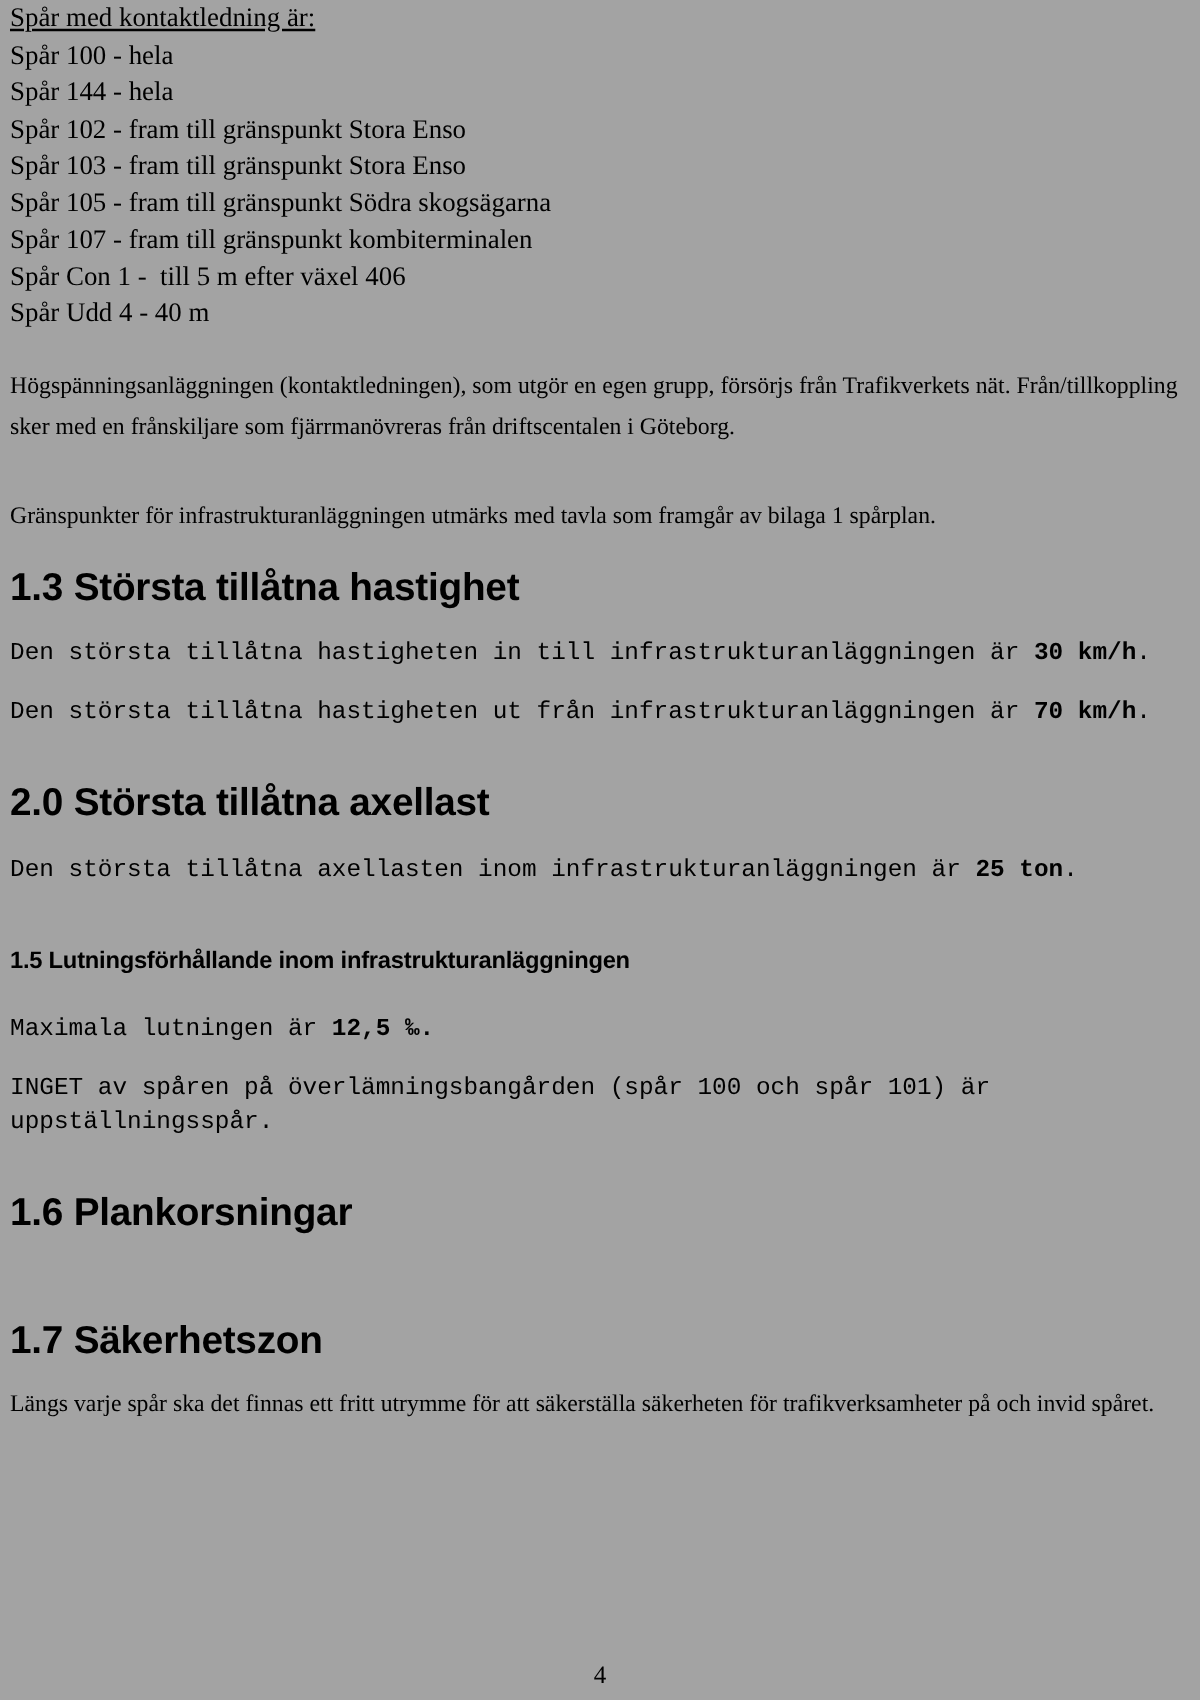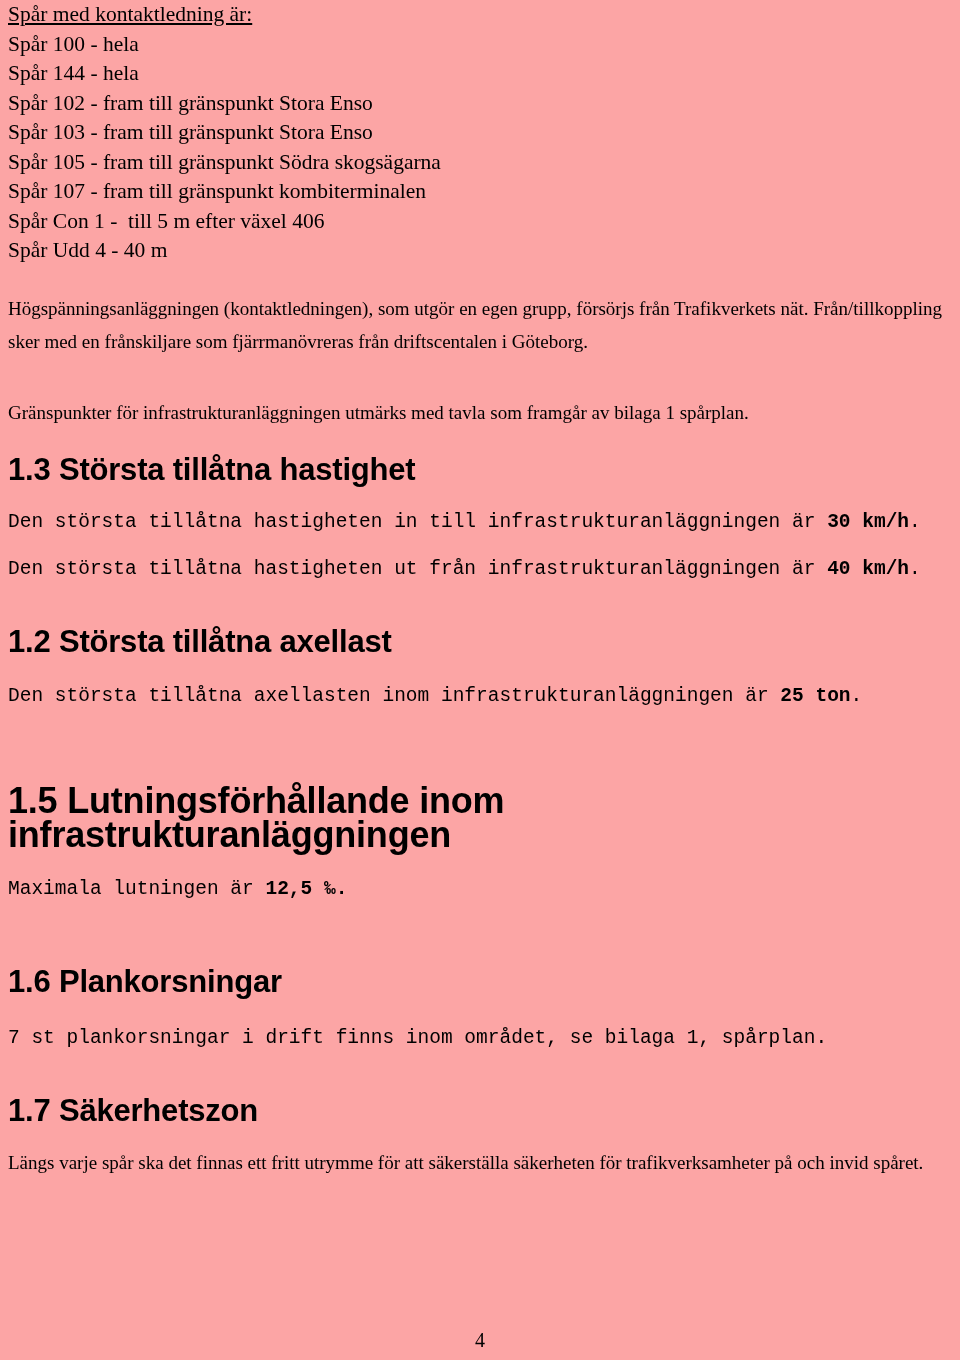--- a/index.html
+++ b/index.html
@@ -4,21 +4,21 @@
 <style>
   html, body {
     margin: 0;
     padding: 0;
     background: #ffffff;
   }
   .page {
     position: relative;
     width: 960px;
     height: 1360px;
-    background: #fca5a5;
+    background: #a3a3a3;
     overflow: hidden;
     color: #000000;
     font-family: "Liberation Serif", "DejaVu Serif", serif;
   }
   .content {
     position: absolute;
     left: 8px;
     top: 0;
     width: 944px;
   }
@@ -45,22 +45,21 @@
   }
   .heading {
     font-family: "Liberation Sans", "DejaVu Sans", sans-serif;
     font-weight: bold;
     font-size: 31px;
     line-height: 34px;
     margin: 0;
     letter-spacing: -0.2px;
   }
   .heading-wide {
-    font-size: 36px;
-    margin-top: 32px;
+    font-size: 19px;
   }
   b, .strong {
     font-weight: bold;
   }
   .spacer-18 { height: 18px; }
   .spacer-20 { height: 20px; }
   .spacer-22 { height: 22px; }
   .spacer-24 { height: 24px; }
   .spacer-26 { height: 26px; }
   .spacer-38 { height: 38px; }
@@ -103,48 +102,48 @@
     <div class="spacer-24"></div>
 
     <h2 class="heading">1.3 Största tillåtna hastighet</h2>
 
     <div class="spacer-22"></div>
 
     <p class="para-tight"><span>Den största tillåtna hastigheten in till infrastrukturanläggningen är </span><b>30 km/h</b><span>.</span></p>
 
     <div class="spacer-20"></div>
 
-    <p class="para-tight"><span>Den största tillåtna hastigheten ut från infrastrukturanläggningen är </span><b>40 km/h</b><span>.</span></p>
+    <p class="para-tight"><span>Den största tillåtna hastigheten ut från infrastrukturanläggningen är </span><b>70 km/h</b><span>.</span></p>
 
     <div class="spacer-42"></div>
 
-    <h2 class="heading">1.2 Största tillåtna axellast</h2>
+    <h2 class="heading">2.0 Största tillåtna axellast</h2>
 
     <div class="spacer-24"></div>
 
     <p class="para-tight"><span>Den största tillåtna axellasten inom infrastrukturanläggningen är </span><b>25 ton</b><span>.</span></p>
 
     <div class="spacer-42"></div>
 
     <h2 class="heading heading-wide">1.5 Lutningsförhållande inom infrastrukturanläggningen</h2>
 
     <div class="spacer-24"></div>
 
     <p class="para-tight"><span>Maximala lutningen är </span><b>12,5 ‰.</b></p>
 
     <div class="spacer-20"></div>
 
+    <p class="para-tight">INGET av spåren på överlämningsbangården (spår 100 och spår 101) är uppställningsspår.</p>
 
     <div class="spacer-42"></div>
 
     <h2 class="heading">1.6 Plankorsningar</h2>
 
     <div class="spacer-26"></div>
 
-    <p class="para-tight">7 st plankorsningar i drift finns inom området, se bilaga 1, spårplan.</p>
 
     <div class="spacer-42"></div>
 
     <h2 class="heading">1.7 Säkerhetszon</h2>
 
     <div class="spacer-18"></div>
 
     <p class="body-para">Längs varje spår ska det finnas ett fritt utrymme för att säkerställa säkerheten för trafikverksamheter på och invid spåret.</p>
 
   </div>

